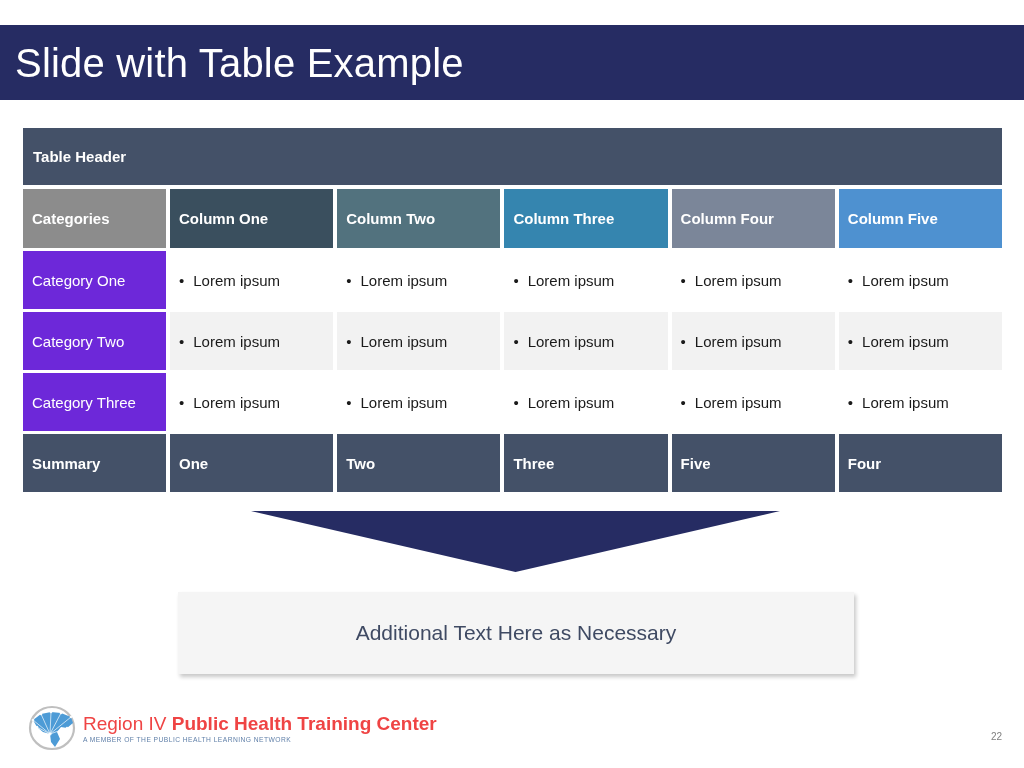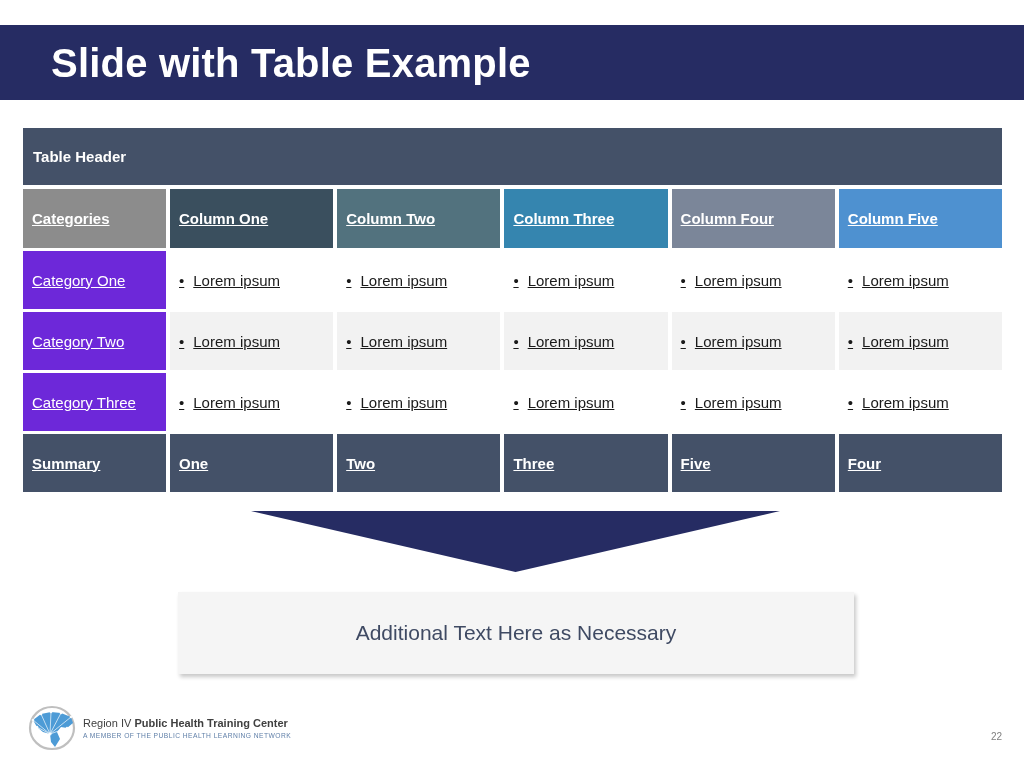--- a/index.html
+++ b/index.html
@@ -22,25 +22,24 @@
     top: 25px;
     width: 1024px;
     height: 75px;
     background: #262C63;
     display: flex;
     align-items: center;
   }
   .title-text {
     color: #ffffff;
     font-size: 40px;
-    font-weight: 700;
+    font-weight: 400;
     letter-spacing: 0.2px;
     padding-left: 15px;
     line-height: 1;
-    margin-left: 36px;
   }
 
   
   .table-wrap {
     position: absolute;
     left: 23px;
     top: 128px;
     width: 979px;
   }
   .table-header-bar {
@@ -64,21 +63,20 @@
     margin-top: 4px;
   }
 
   .cell {
     box-sizing: border-box;
     min-height: 58px;
     display: flex;
     align-items: center;
     padding: 0 9px;
     font-size: 15px;
-    text-decoration: underline;
   }
 
   
   .colhead {
     height: 59px;
     color: #ffffff;
     font-weight: bold;
   }
   .ch-cat   { background: #8C8C8C; }
   .ch-one   { background: #3A4F5E; }
@@ -145,22 +143,22 @@
   .footer-logo {
     position: absolute;
     left: 27px;
     top: 703px;
     display: flex;
     align-items: center;
   }
   .logo-mark { width: 52px; height: 50px; flex: 0 0 auto; }
   .logo-words { margin-left: 4px; }
   .logo-title {
-    font-size: 11px;
-    color: #404040;
+    font-size: 19px;
+    color: #ef4444;
     line-height: 1.15;
     white-space: nowrap;
   }
   .logo-title .thin { font-weight: 400; }
   .logo-title .bold { font-weight: bold; }
   .logo-sub {
     font-size: 6.7px;
     color: #5F7FA8;
     letter-spacing: 0.45px;
     white-space: nowrap;

